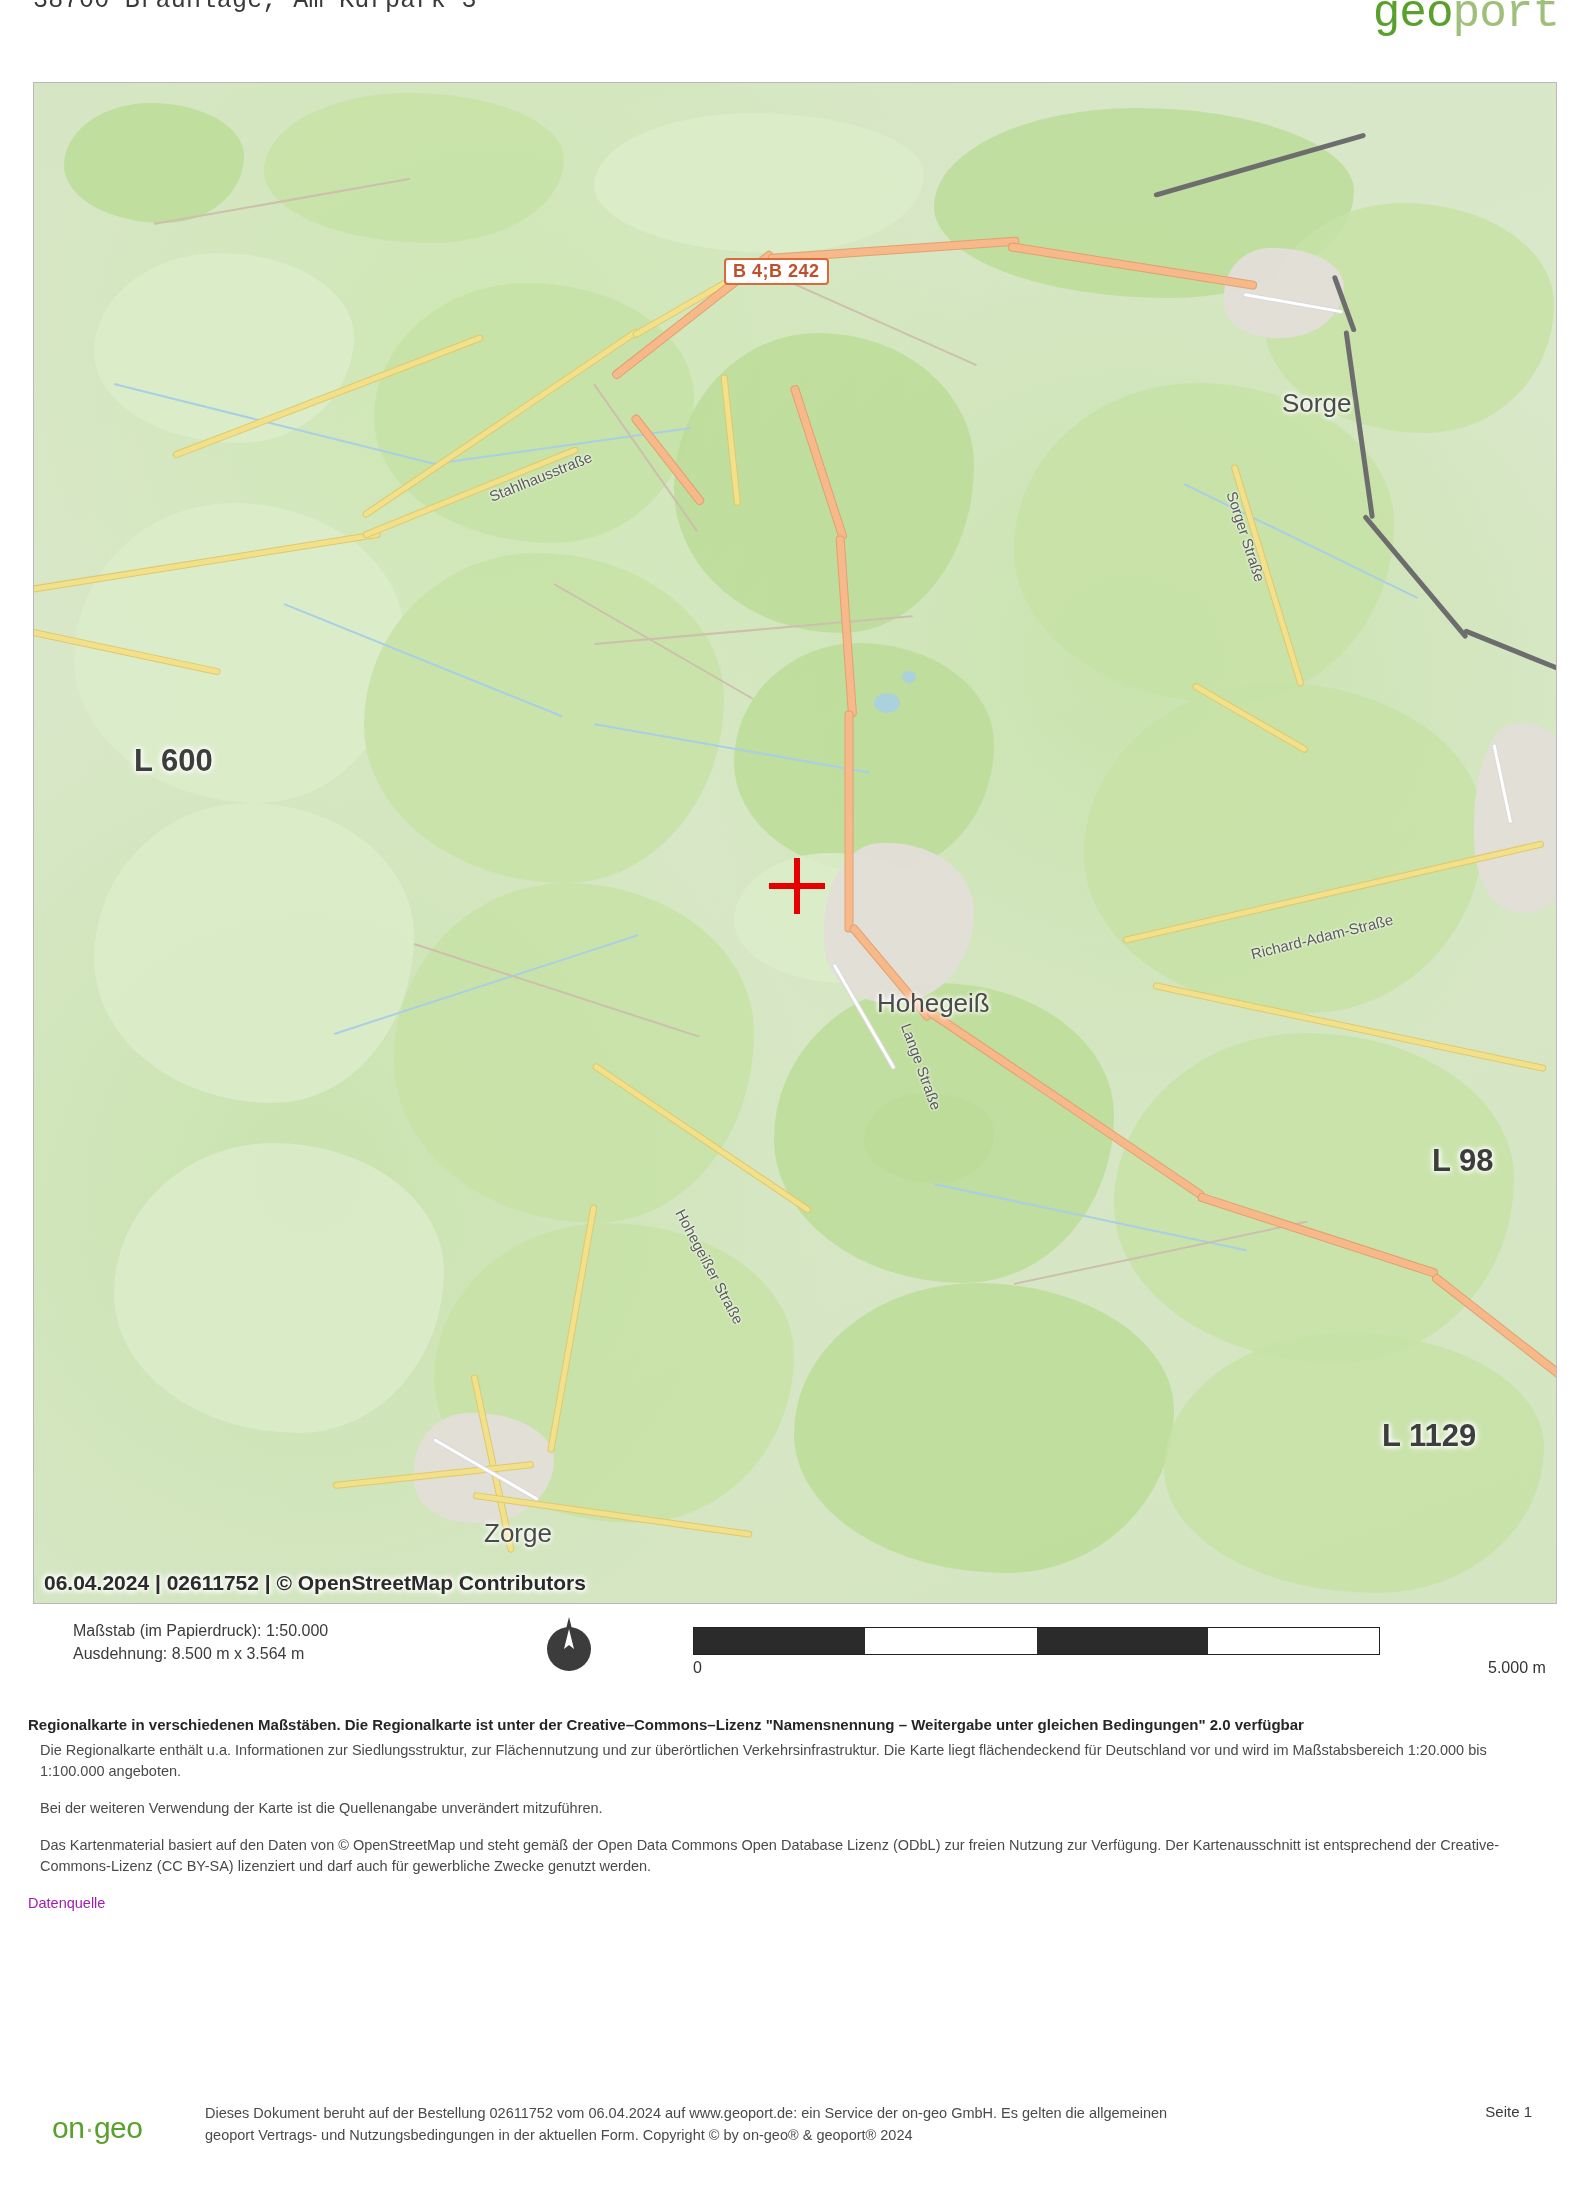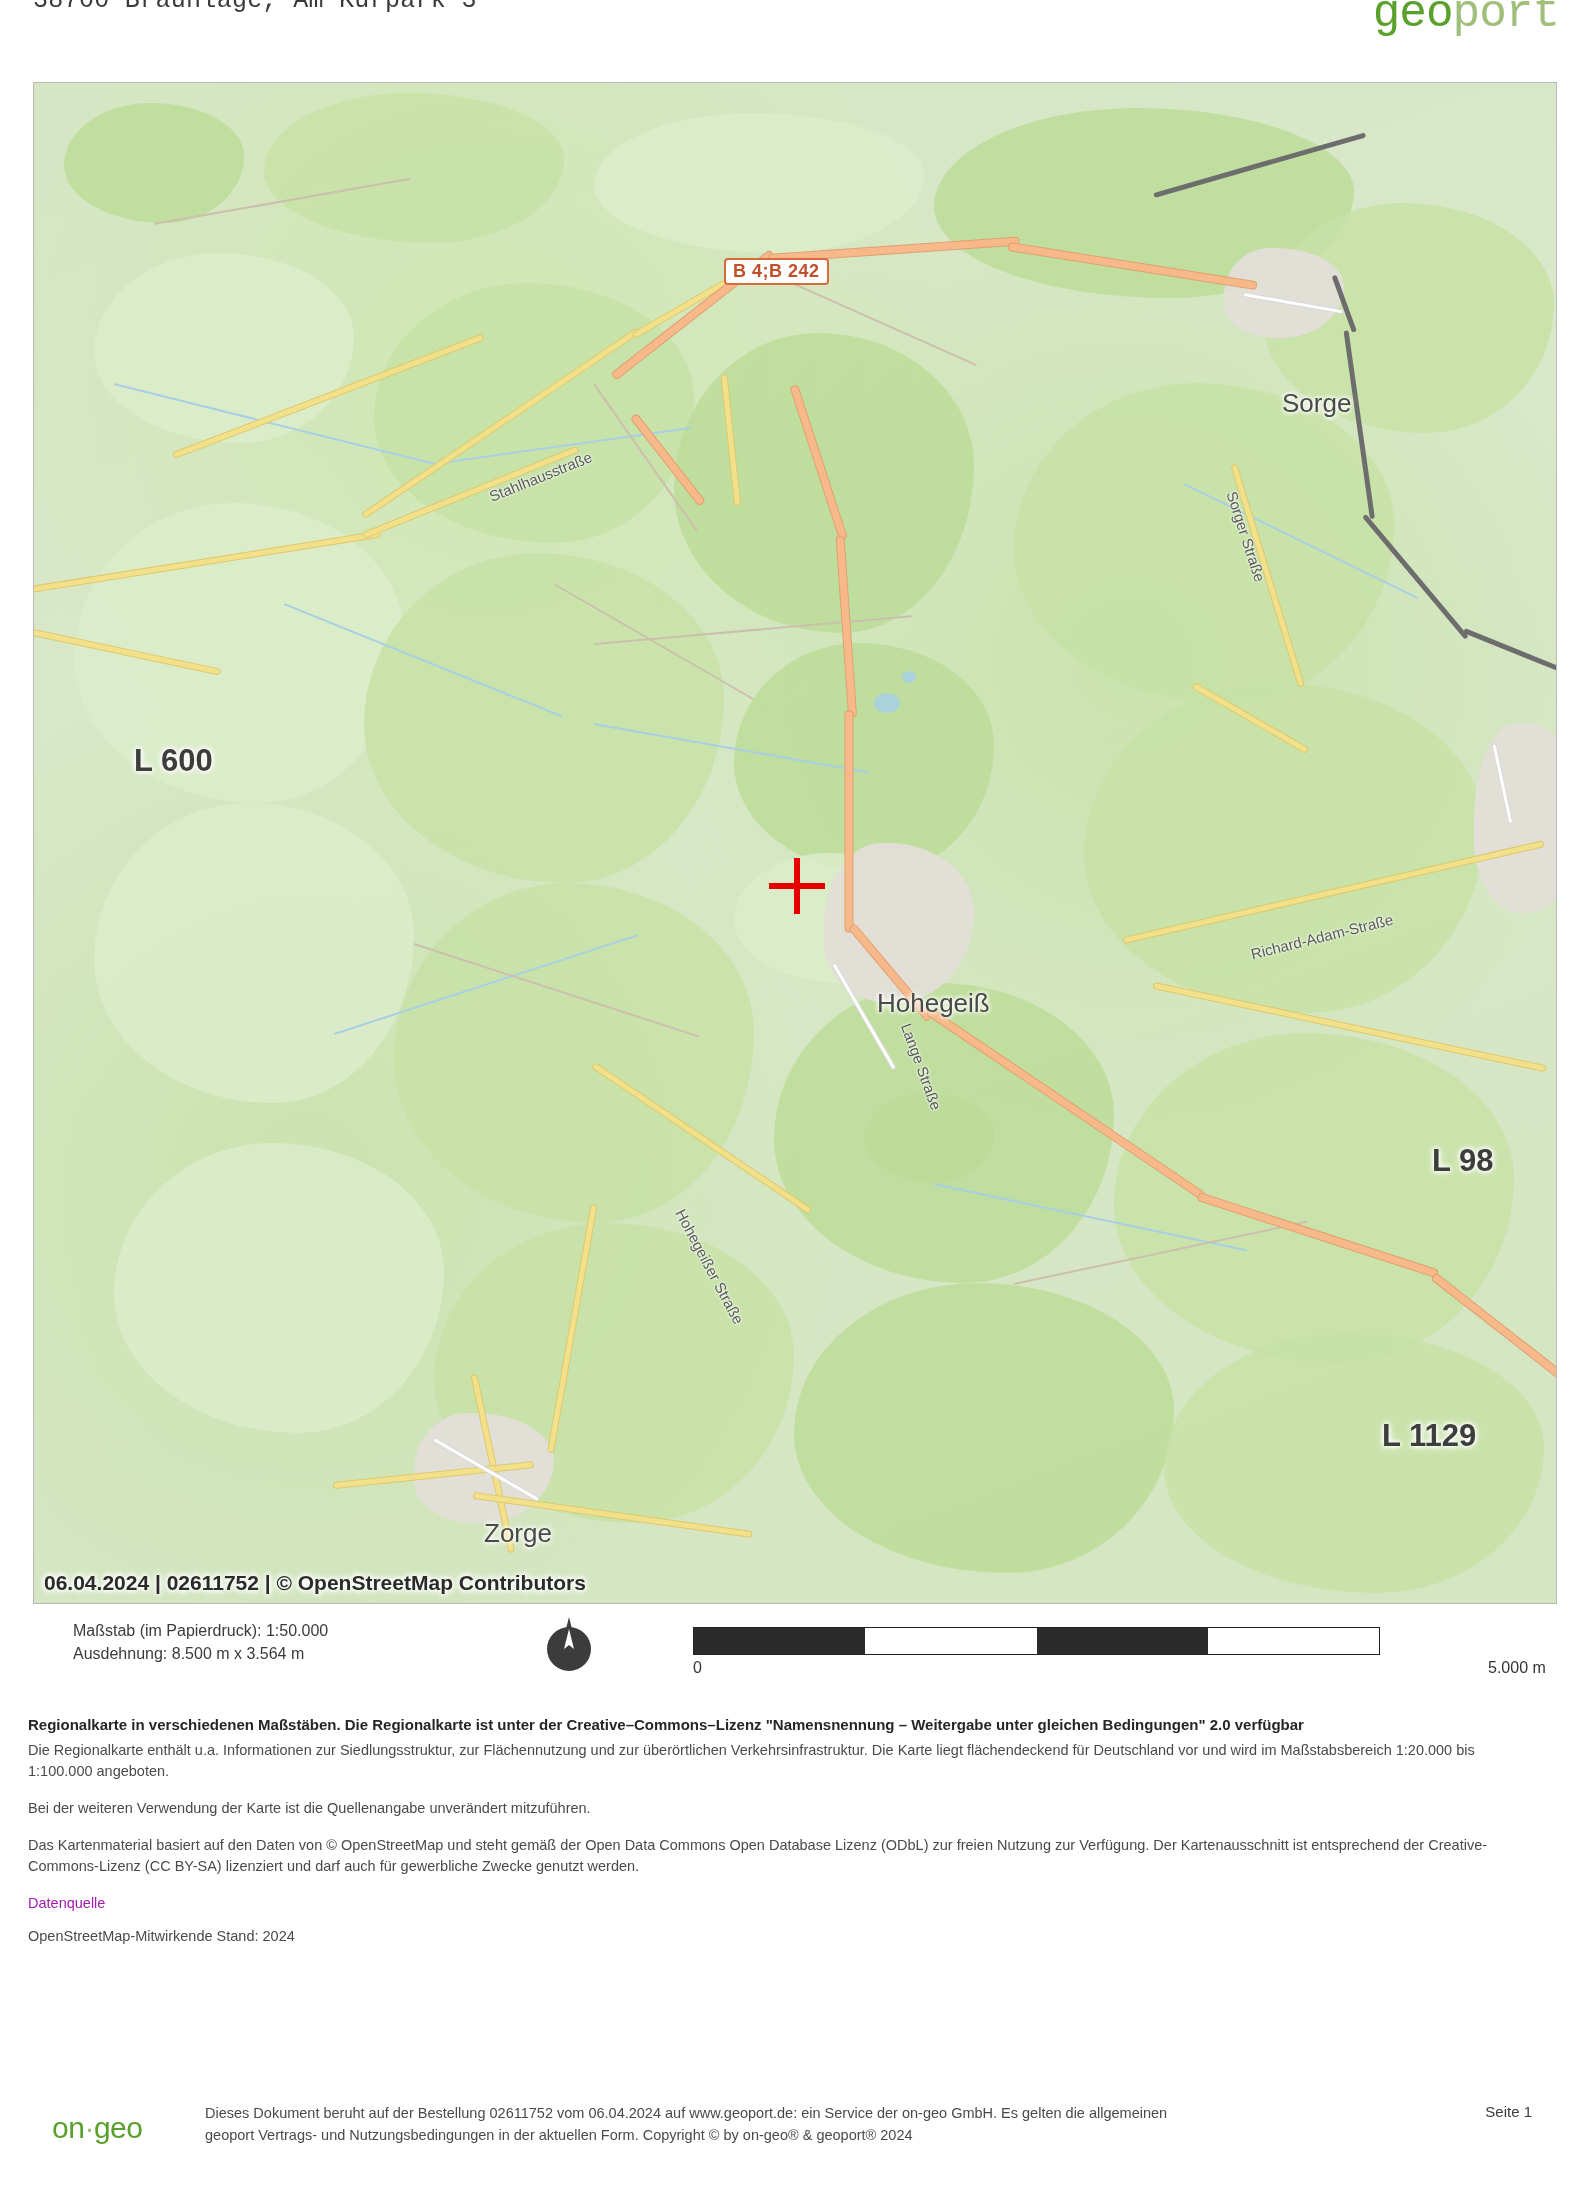--- a/index.html
+++ b/index.html
@@ -223,21 +223,21 @@
     color: #4a4a4a;
     line-height: 1.45;
   }
   .legal .strong {
     font-weight: 700;
     color: #262626;
     font-size: 15px;
     display: block;
     margin-bottom: 4px;
   }
-  .legal p { margin: 0 0 16px 0; }
+  .legal p { margin: 0 0 16px 12px; }
   .legal .src-head {
     font-weight: 400;
     color: #a21caf;
     margin-bottom: 12px;
   }
 
   
   .footer {
     position: absolute;
     left: 0;
@@ -417,21 +417,20 @@
   <div class="scale-min">0</div>
   <div class="scale-max">5.000 m</div>
 </div>
 
 <div class="legal">
   <span class="strong">Regionalkarte in verschiedenen Maßstäben. Die Regionalkarte ist unter der Creative–Commons–Lizenz "Namensnennung – Weitergabe unter gleichen Bedingungen" 2.0 verfügbar</span>
   <p>Die Regionalkarte enthält u.a. Informationen zur Siedlungsstruktur, zur Flächennutzung und zur überörtlichen Verkehrsinfrastruktur. Die Karte liegt flächendeckend für Deutschland vor und wird im Maßstabsbereich 1:20.000 bis 1:100.000 angeboten.</p>
   <p>Bei der weiteren Verwendung der Karte ist die Quellenangabe unverändert mitzuführen.</p>
   <p>Das Kartenmaterial basiert auf den Daten von © OpenStreetMap und steht gemäß der Open Data Commons Open Database Lizenz (ODbL) zur freien Nutzung zur Verfügung. Der Kartenausschnitt ist entsprechend der Creative-Commons-Lizenz (CC BY-SA) lizenziert und darf auch für gewerbliche Zwecke genutzt werden.</p>
   <div class="src-head">Datenquelle</div>
-  <div>OpenStreetMap-Mitwirkende Stand: 2024</div>
 </div>
 
 <div class="footer">
   <div class="footer-logo">
     <span>on</span><span class="dot">·</span><span>geo</span>
   </div>
   <div class="footer-text">Dieses Dokument beruht auf der Bestellung 02611752 vom 06.04.2024 auf www.geoport.de: ein Service der on-geo GmbH. Es gelten die allgemeinen geoport Vertrags- und Nutzungsbedingungen in der aktuellen Form. Copyright © by on-geo® &amp; geoport® 2024</div>
   <div class="footer-page">Seite  1</div>
 </div>
 

